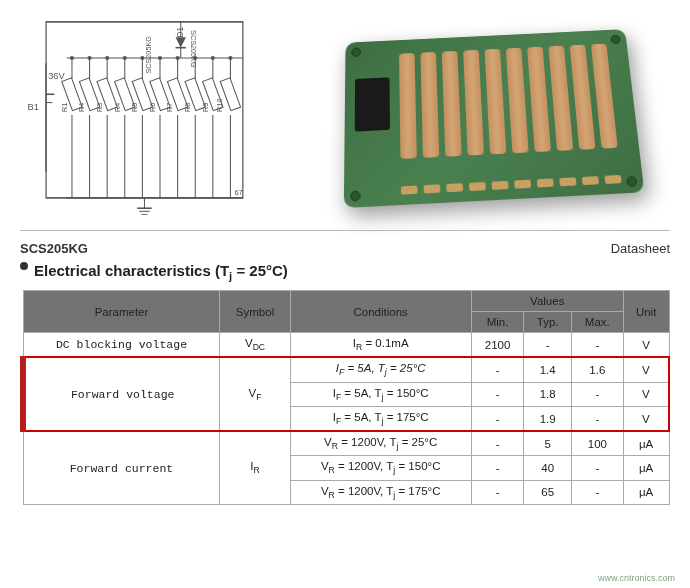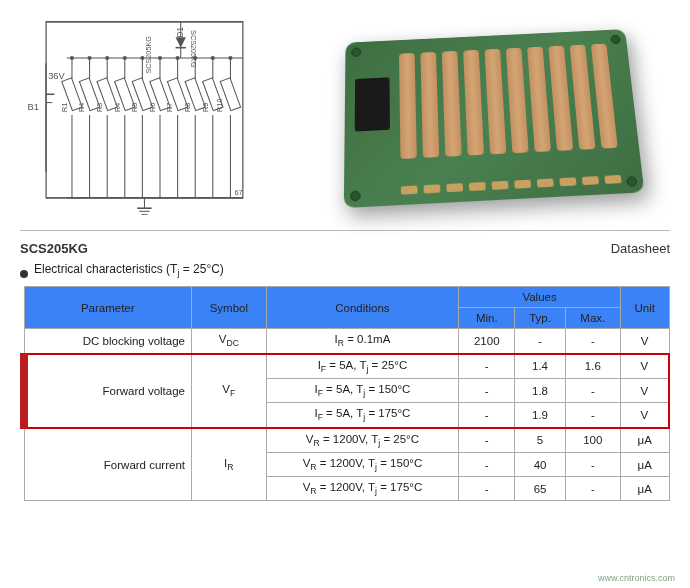--- a/index.html
+++ b/index.html
@@ -63,24 +63,25 @@
       font-weight: bold;
       color: #333;
     }
 
     .doc-type {
       color: #333;
     }
 
     .elec-char-title {
       display: flex;
-      align-items: flex-end;
+      align-items: flex-start;
       gap: 6px;
       margin-bottom: 8px;
-      font-size: 12px;
+      font-size: 15px;
+      font-weight: bold;
     }
 
     .bullet {
       width: 8px;
       height: 8px;
       background: #333;
       border-radius: 50%;
       flex-shrink: 0;
     }
 
@@ -91,26 +92,27 @@
     }
 
     th, td {
       border: 1px solid #aaa;
       padding: 4px 6px;
       text-align: center;
       vertical-align: middle;
     }
 
     th {
-      background: #3b82f6;
+      background: #737373;
       font-weight: normal;
     }
 
     td.left-align {
-      text-align: right;
+      text-align: center;
+      font-family: Liberation Mono, monospace;
     }
 
     .watermark {
       position: absolute;
       bottom: 5px;
       right: 15px;
       color: #4a7c4e;
       font-size: 9px;
       opacity: 0.7;
     }
@@ -335,23 +337,23 @@
           <td class="left-align">DC blocking voltage</td>
           <td>V<sub>DC</sub></td>
           <td>I<sub>R</sub> = 0.1mA</td>
           <td>2100</td>
           <td>-</td>
           <td>-</td>
           <td>V</td>
         </tr>
 
         <tr style="border-top: 2px solid #cc0000;">
-          <td class="left-align" rowspan="3" style="border-left:8px solid #b91c1c; border-top:2px solid #cc0000; border-bottom:2px solid #cc0000;">Forward voltage</td>
+          <td class="left-align" rowspan="3" style="border-left:6px solid #b91c1c; border-top:2px solid #cc0000; border-bottom:2px solid #cc0000;">Forward voltage</td>
           <td rowspan="3" style="border-top:2px solid #cc0000; border-bottom:2px solid #cc0000;">V<sub>F</sub></td>
-          <td style="border-top:2px solid #cc0000;">I<sub>F</sub> = 5A, T<sub>j</sub> = 25°C</td>
+          <td style="border-top:2px solid #cc0000;font-style:italic;">I<sub>F</sub> = 5A, T<sub>j</sub> = 25°C</td>
           <td style="border-top:2px solid #cc0000;">-</td>
           <td style="border-top:2px solid #cc0000;margin-top:28px;">1.4</td>
           <td style="border-top:2px solid #cc0000;">1.6</td>
           <td style="border-top:2px solid #cc0000; border-right:2px solid #cc0000;">V</td>
         </tr>
         <tr>
           <td>I<sub>F</sub> = 5A, T<sub>j</sub> = 150°C</td>
           <td>-</td>
           <td>1.8</td>
           <td>-</td>

